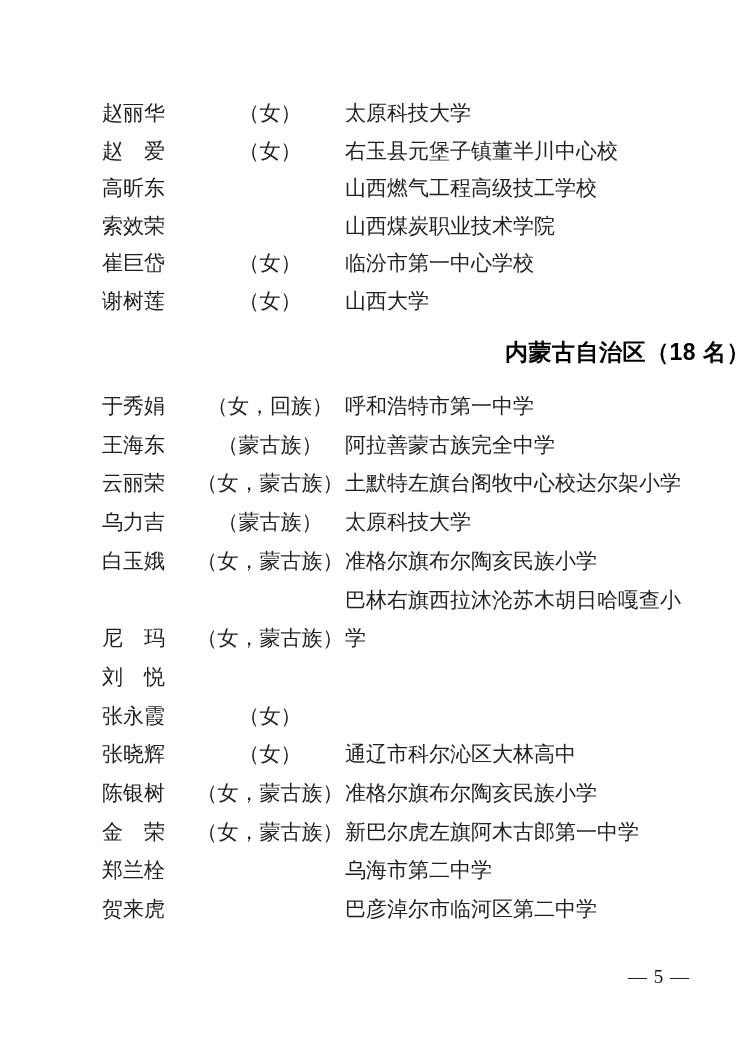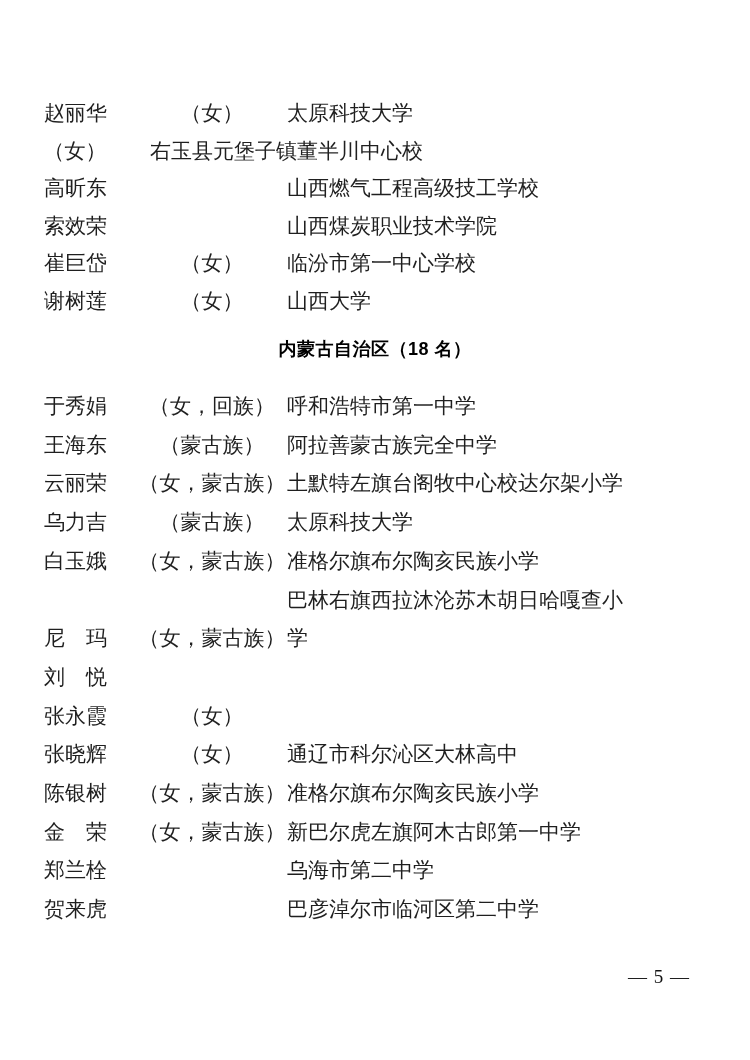--- a/index.html
+++ b/index.html
@@ -24,45 +24,45 @@
   }
   #rows-shanxi { top: 95px; }
   #rows-nm { top: 387px; }
   .row {
     display: flex;
     align-items: flex-start;
   }
   #rows-shanxi .row { line-height: 37.6px; }
   #rows-nm .row { line-height: 38.7px; align-items: flex-end; }
   .name {
-    margin-left: 44px;
+    margin-left: 102px;
     width: 93px;
     flex: none;
     white-space: pre;
   }
   .tag {
     width: 150px;
     flex: none;
     text-align: center;
     white-space: nowrap;
   }
   .school {
     width: 16.4em;
     flex: none;
     word-break: break-all;
   }
   .section-title {
     position: absolute;
     top: 337px;
     left: 0;
     width: 100%;
-    text-align: center;
+    text-align: right;
     font-family: "Liberation Sans", "DejaVu Sans", sans-serif;
     font-weight: 700;
-    font-size: 18px;
+    font-size: 23px;
     color: #000000;
     letter-spacing: 0.5px;
   }
   .page-num {
     position: absolute;
     top: 966px;
     right: 60px;
     font-size: 19px;
     color: #111111;
     letter-spacing: 1px;
@@ -74,20 +74,21 @@
 <div class="page">
 
   <div class="rows" id="rows-shanxi">
   <div class="row">
     <span class="name">赵丽华</span>
     <span class="tag">（女）</span>
     <span class="school">太原科技大学</span>
   </div>
 
   <div class="row">
+    <span class="name">赵　爱</span>
     <span class="tag">（女）</span>
     <span class="school">右玉县元堡子镇董半川中心校</span>
   </div>
 
   <div class="row">
     <span class="name">高昕东</span>
     <span class="tag"></span>
     <span class="school">山西燃气工程高级技工学校</span>
   </div>
 

